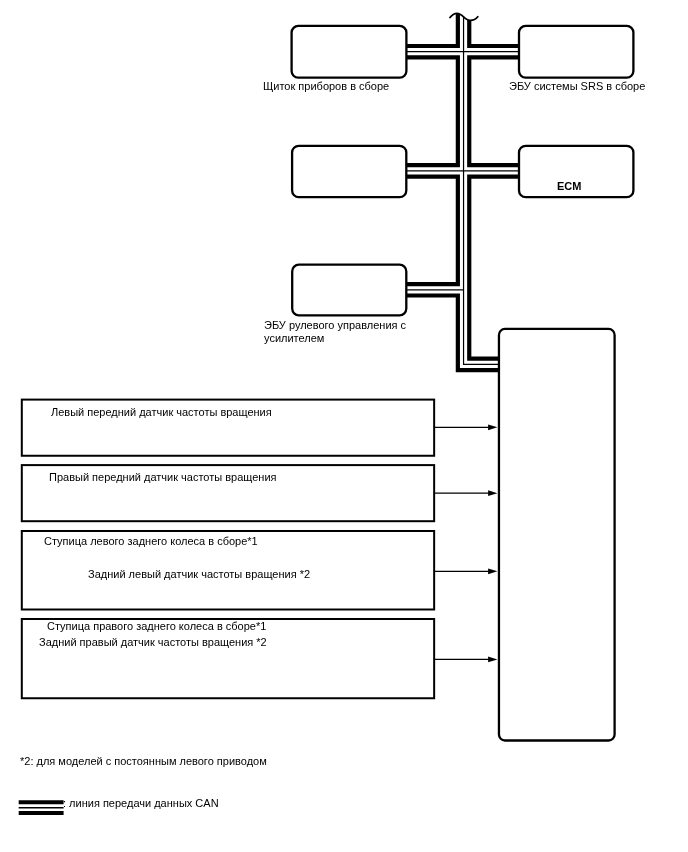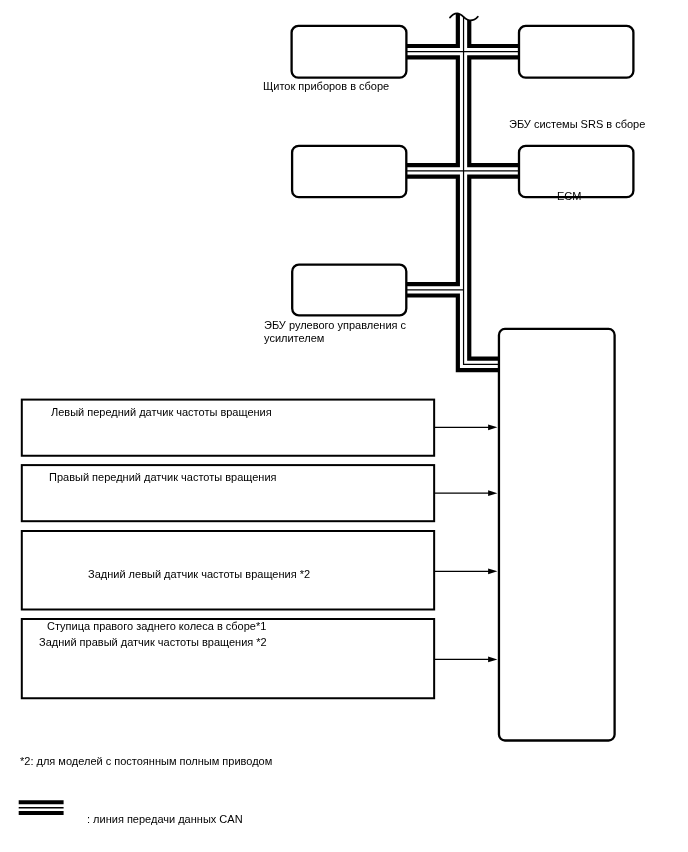--- a/index.html
+++ b/index.html
@@ -79,27 +79,28 @@
   </g>
 
   <g stroke="#000" fill="none">
     <line x1="18.7" y1="802.3" x2="63.6" y2="802.3" stroke-width="3.9"></line>
     <line x1="18.7" y1="807.7" x2="63.6" y2="807.7" stroke-width="1.5"></line>
     <line x1="18.7" y1="813.0" x2="63.6" y2="813.0" stroke-width="3.9"></line>
   </g>
 </svg>
 
 <div class="lbl" style="left:263px;top:80px;">Щиток приборов в сборе</div>
-<div class="lbl" style="left:509px;top:80px;margin-top:38px;">ЭБУ системы SRS в сборе</div>
-<div class="lbl" style="left:557px;top:190px;">ECM</div>
+<div class="lbl" style="left:509px;top:80px;">ЭБУ системы SRS в сборе</div>
+<div class="lbl" style="left:557px;top:180px;font-weight:bold;">ECM</div>
 <div class="lbl" style="left:264px;top:319px;">ЭБУ рулевого управления с
 усилителем</div>
 
 <div class="lbl" style="left:51px;top:406px;">Левый передний датчик частоты вращения</div>
 <div class="lbl" style="left:49px;top:471px;">Правый передний датчик частоты вращения</div>
+<div class="lbl" style="left:44px;top:535px;">Ступица левого заднего колеса в сборе*1</div>
 <div class="lbl" style="left:44px;top:568px;margin-left:44px;">Задний левый датчик частоты вращения *2</div>
 <div class="lbl" style="left:39px;top:620px;margin-left:8px;">Ступица правого заднего колеса в сборе*1</div>
 <div class="lbl" style="left:39px;top:636px;">Задний правый датчик частоты вращения *2</div>
 
-<div class="lbl" style="left:20px;top:755px;">*2: для моделей с постоянным полным приводом</div>
-<div class="lbl" style="left:87px;top:797px;margin-top:16px;">: линия передачи данных CAN</div>
+<div class="lbl" style="left:20px;top:755px;">*2: для моделей с постоянным левого приводом</div>
+<div class="lbl" style="left:63px;top:797px;">: линия передачи данных CAN</div>
 
 </div>
 
 </body></html>

